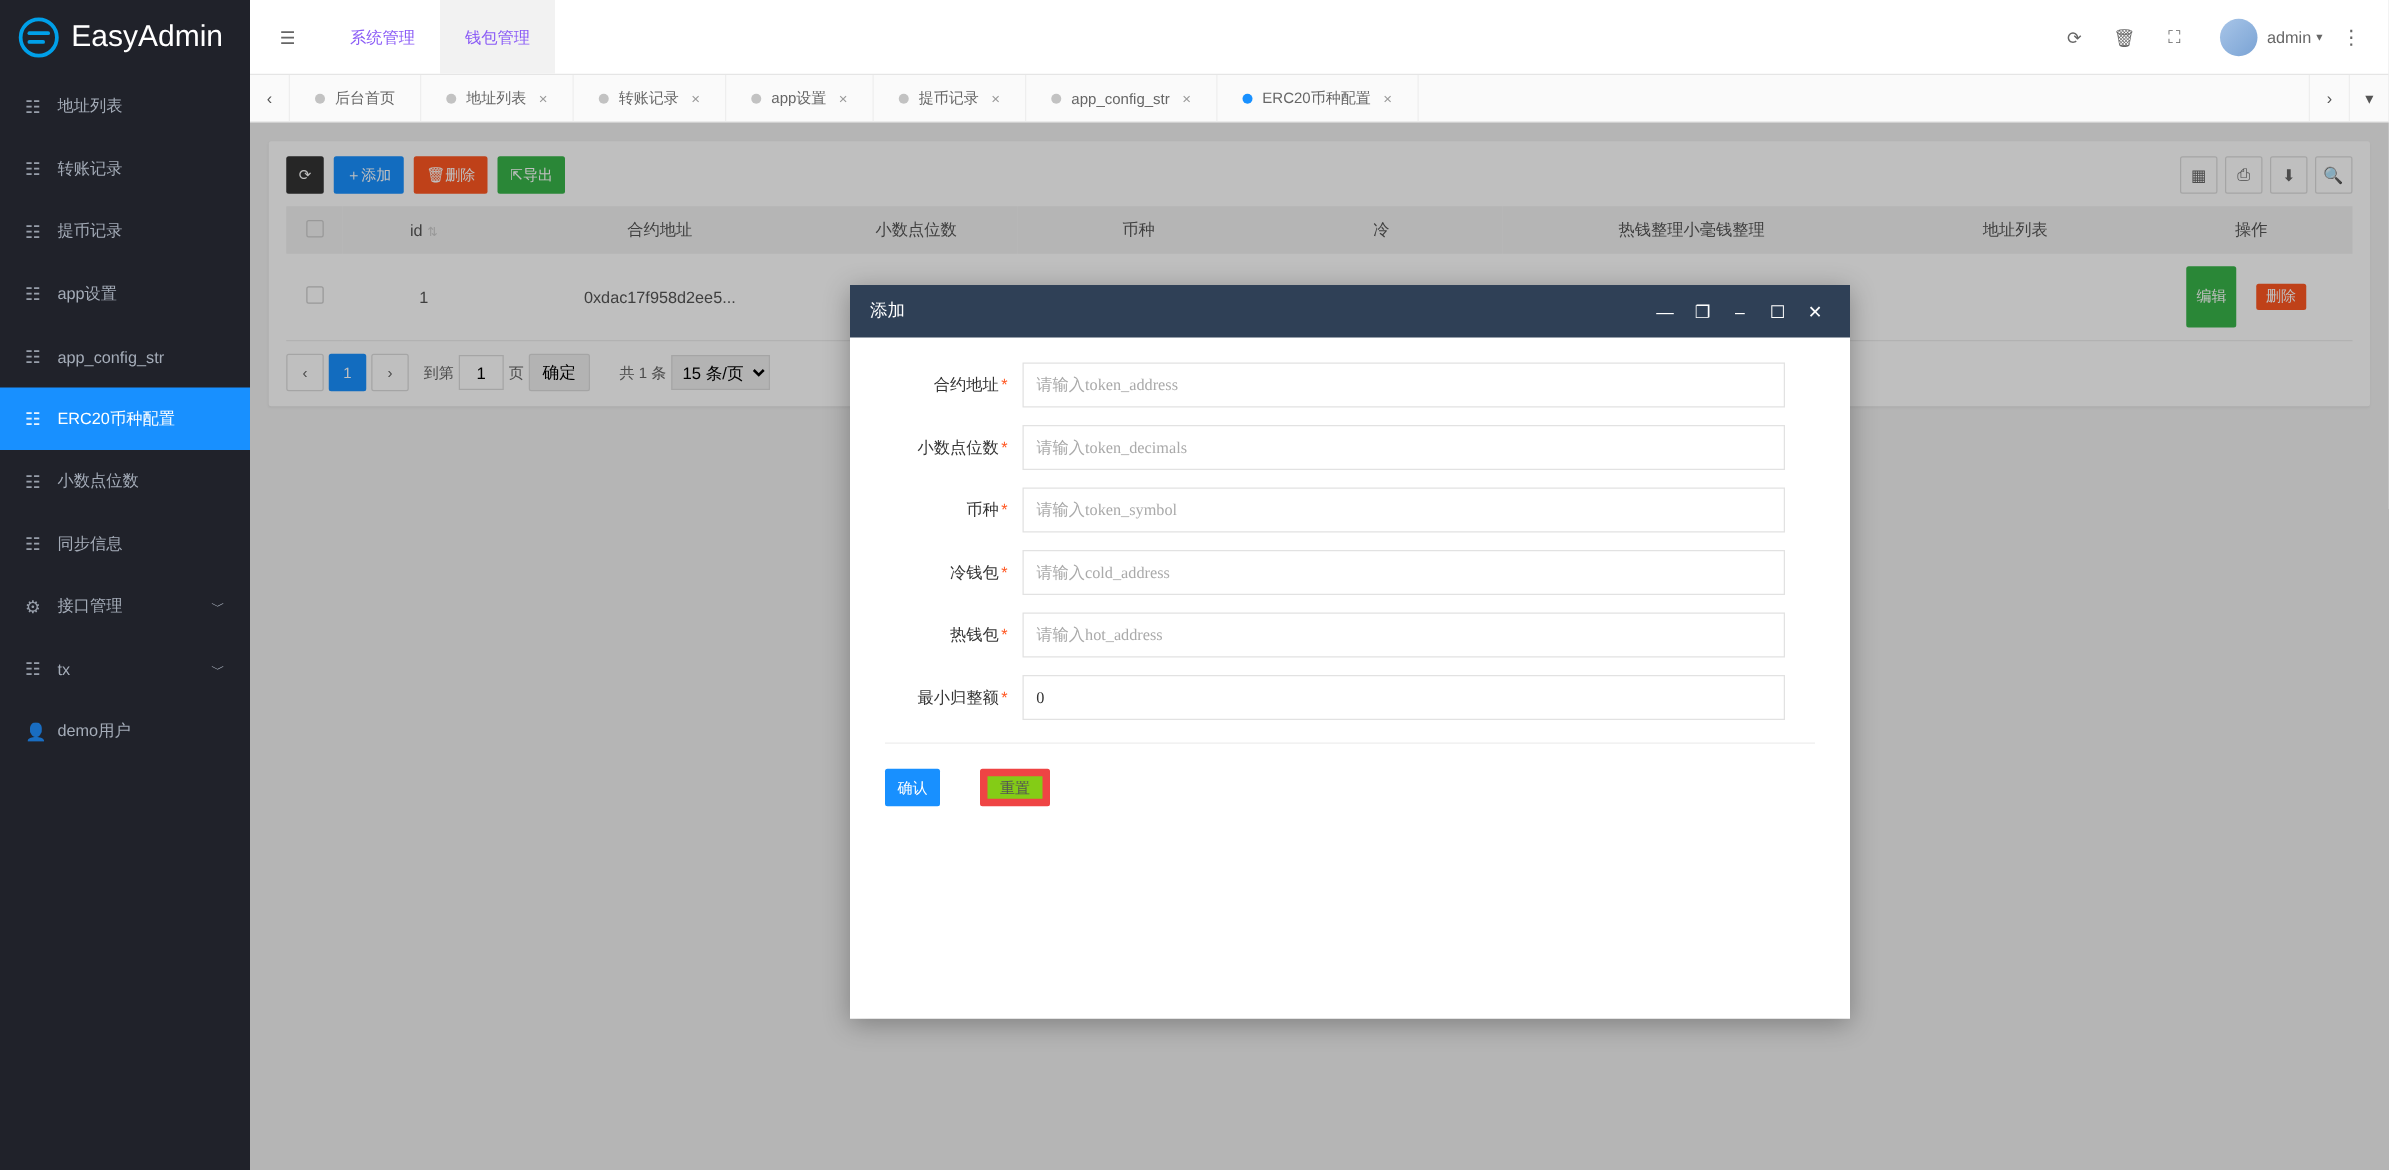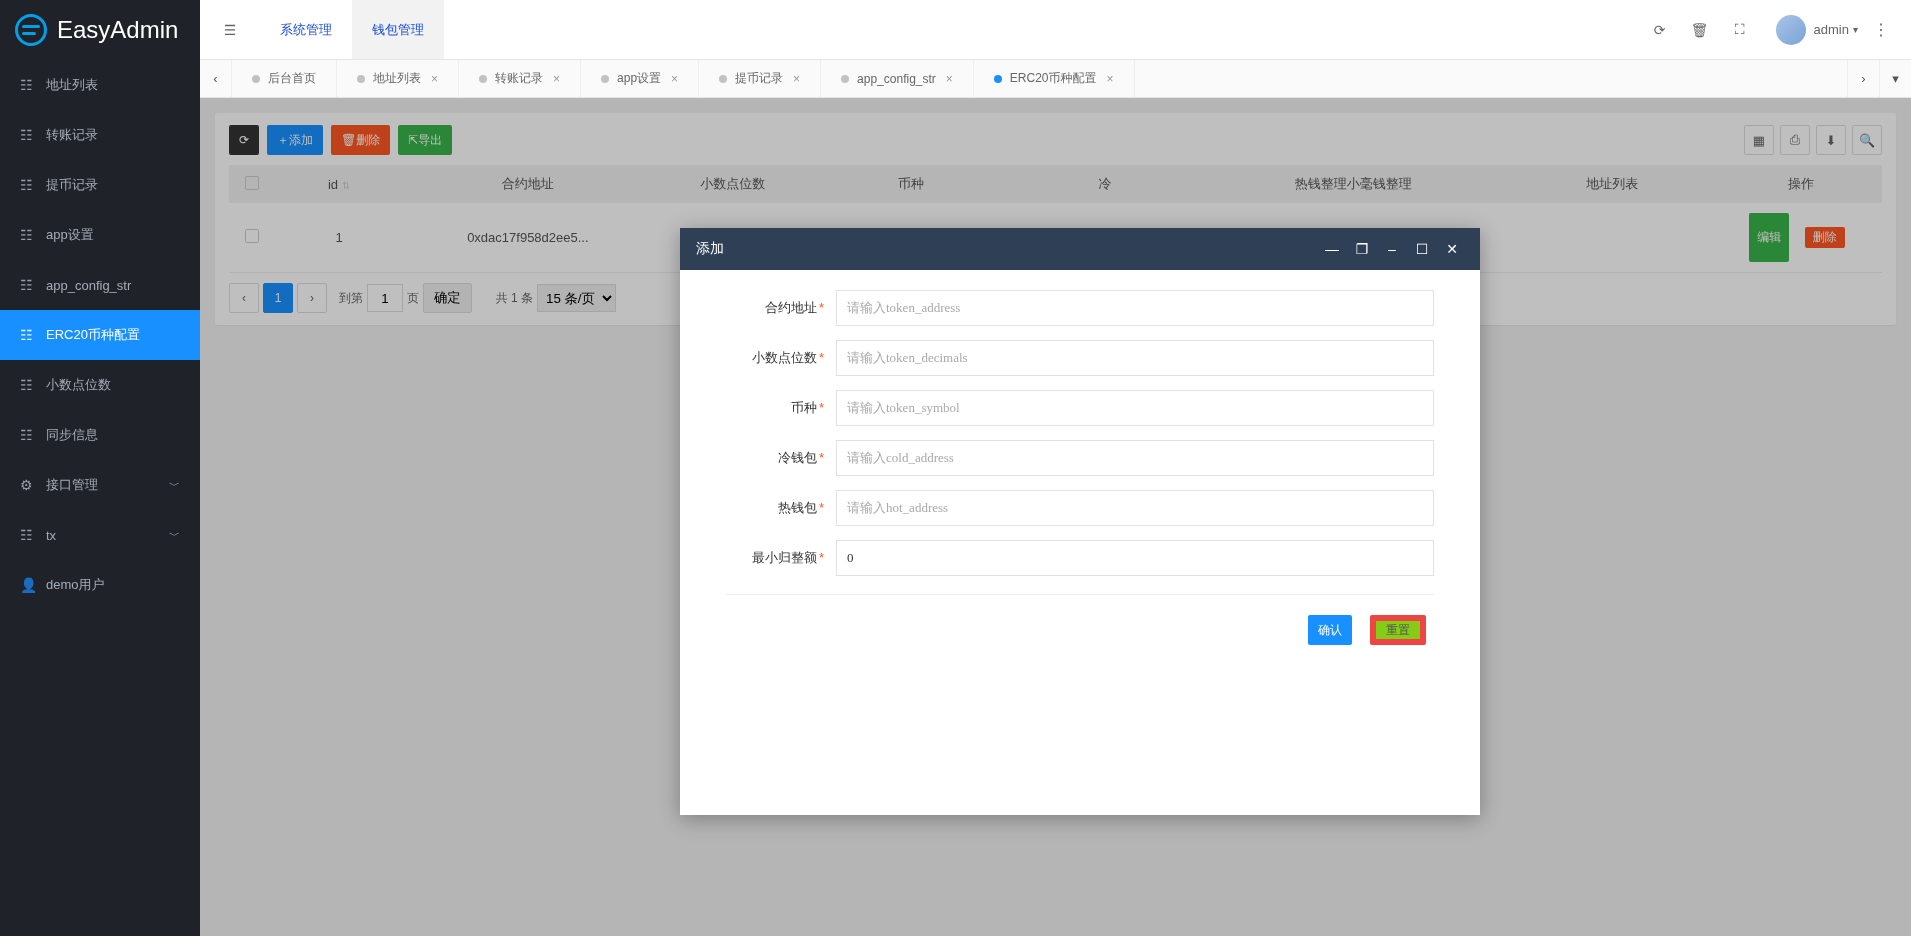--- a/index.html
+++ b/index.html
@@ -14,21 +14,21 @@
 .logo-icon::after { top: 15px; width: 14px; }
 .nav-item { height: 50px; display: flex; align-items: center; padding: 0 20px; color: #a4acb8; cursor: pointer; font-size: 13px; }
 .nav-item.active { background: #1890ff; color: #fff; }
 .nav-icon { width: 14px; margin-right: 12px; opacity: 0.9; font-size: 14px; }
 .nav-arrow { margin-left: auto; font-size: 11px; }
 
 
 .header { position: absolute; left: 200px; top: 0; right: 0; height: 60px; background: #fff; border-bottom: 1px solid #e5e5e5; display: flex; align-items: center; }
 .header-left { display: flex; align-items: center; height: 100%; }
 .hamburger { width: 60px; display: flex; justify-content: center; align-items: center; height: 100%; cursor: pointer; font-size: 14px; color: #666; }
-.top-tab { padding: 0 20px; height: 100%; display: flex; align-items: center; cursor: pointer; color: #1d4ed8; font-size: 13px; }
+.top-tab { padding: 0 20px; height: 100%; display: flex; align-items: center; cursor: pointer; color: #8b5cf6; font-size: 13px; }
 .top-tab.active { background: #f2f2f2; }
 .header-right { margin-left: auto; display: flex; align-items: center; padding-right: 15px; height: 100%; }
 .header-icon { width: 40px; display: flex; justify-content: center; align-items: center; height: 100%; cursor: pointer; color: #666; font-size: 14px; }
 .avatar { width: 30px; height: 30px; border-radius: 50%; background: linear-gradient(135deg,#a8c5e8,#7aa3d4); margin: 0 8px; }
 .user { display: flex; align-items: center; padding: 0 8px; cursor: pointer; height: 100%; color: #666; }
 .kebab { width: 30px; display:flex;justify-content:center;align-items:center;height:100%;cursor:pointer;color:#666;font-size:16px; }
 
 
 .tabsbar { position: absolute; left: 200px; top: 60px; right: 0; height: 38px; background: #fafafa; border-bottom: 1px solid #e5e5e5; display: flex; align-items: stretch; }
 .tab-scroll-btn { width: 32px; display: flex; align-items: center; justify-content: center; cursor: pointer; color: #555; border-right: 1px solid #eee; }
@@ -65,28 +65,28 @@
 .page-sel { height: 28px; border: 1px solid #ddd; padding: 0 4px; }
 
 
 .mask { position: absolute; left: 200px; top: 98px; right: 0; bottom: 0; background: rgba(0,0,0,0.25); }
 
 
 .modal { position: absolute; left: 680px; top: 228px; width: 800px; background: #fff; box-shadow: 0 4px 20px rgba(0,0,0,0.3); }
 .modal-header { height: 42px; background: #2f4056; color: #fff; display: flex; align-items: center; padding: 0 16px; font-size: 14px; }
 .modal-ctrls { margin-left: auto; display: flex; gap: 6px; align-items: center; }
 .modal-ctrl { width: 24px; text-align: center; cursor: pointer; font-size: 14px; }
-.modal-body { padding: 20px 46px 10px; }
+.modal-body { padding: 20px 28px 10px; }
 .form-row { display: flex; align-items: center; margin-bottom: 14px; }
 .form-label { width: 110px; text-align: right; padding-right: 12px; font-size: 13px; color: #333; }
 .req { color: #ff5722; margin-left: 2px; }
 .form-input { flex: 1; max-width: 610px; height: 36px; border: 1px solid #e2e2e2; padding: 0 10px; font-size: 13px; color: #333; font-family: Liberation Serif, serif; }
 .form-input::placeholder { color: #aaa; }
 .divider { border-top: 1px solid #eee; margin: 18px 0 20px; }
-.modal-footer { display: flex; justify-content: flex-end; gap: 10px; padding-bottom: 160px; }
+.modal-footer { display: flex; justify-content: flex-start; gap: 24px; padding-bottom: 160px; }
 .btn-outline { background: #84cc16; color: #555; border: 6px solid #ef4444; }
 
 </style>
 </head>
 <body>
 
 <div class="sidebar">
   <div class="logo">
     <span class="logo-icon"></span>
     <span>EasyAdmin</span>

